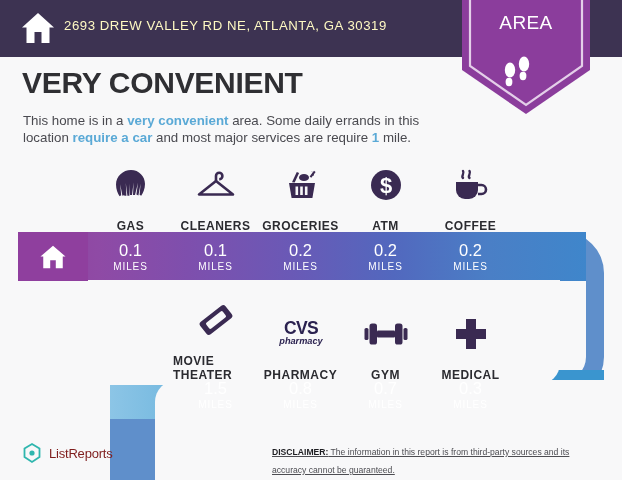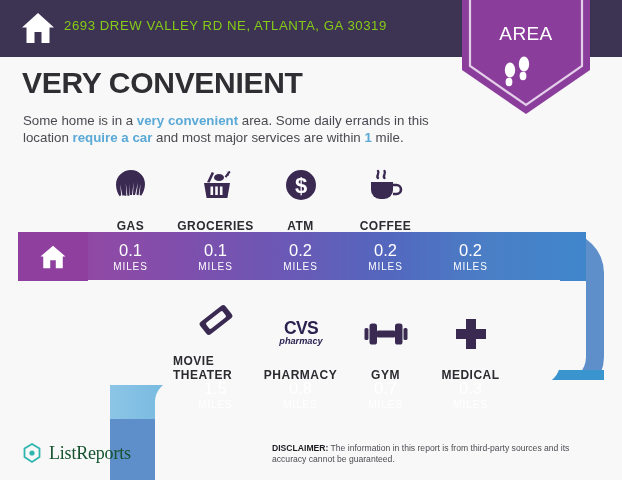--- a/index.html
+++ b/index.html
@@ -8,26 +8,26 @@
     background:#f7f7f8;
     font-family:"Liberation Sans","DejaVu Sans",sans-serif;
     position:relative;
   }
   #page{position:absolute;inset:0;background:#f8f8f9;overflow:hidden;}
 
   
   .header{position:absolute;left:0;top:0;width:622px;height:57px;background:#3d3352;}
   .header-home{position:absolute;left:20px;top:11px;width:36px;height:34px;}
   .addr{position:absolute;left:64px;top:18px;font-size:13.2px;letter-spacing:.55px;
-        color:#84cc16;font-weight:400;white-space:nowrap;}
+        color:#fef9c3;font-weight:400;white-space:nowrap;}
 
   
   .badge{position:absolute;left:462px;top:-2px;width:128px;height:118px;}
   .badge svg{display:block;}
-  .badge-text{position:absolute;left:0;top:25px;width:128px;text-align:center;
+  .badge-text{position:absolute;left:0;top:14px;width:128px;text-align:center;
       color:#fff;font-size:19px;line-height:21px;font-weight:400;letter-spacing:.4px;}
 
   
   .title{position:absolute;left:22px;top:66px;font-size:30px;font-weight:bold;
          color:#2f2f33;letter-spacing:-0.3px;}
   .desc{position:absolute;left:23px;top:112px;width:420px;font-size:13.3px;
         line-height:17px;color:#4a4a50;}
   .hl{color:#5aa9d6;font-weight:bold;}
 
   
@@ -45,23 +45,23 @@
       display:flex;align-items:center;justify-content:center;border-radius:0;}
 
   
   .irow{position:absolute;display:flex;}
   .icell{display:flex;flex-direction:column;align-items:center;justify-content:flex-end;}
   .ilabel{font-size:12px;font-weight:bold;letter-spacing:.5px;color:#2b2b30;margin-top:14px;}
   .iart{height:40px;display:flex;align-items:center;justify-content:center;}
 
   
   .logo{position:absolute;left:22px;top:442px;display:flex;align-items:center;gap:7px;}
-  .logo-text{font-size:18px;color:#14532d;letter-spacing:-.2px;font-family:Liberation Serif, serif;}
+  .logo-text{font-size:13px;color:#7f1d1d;letter-spacing:-.2px;}
   .disc{position:absolute;left:272px;top:443px;width:318px;font-size:8.6px;
-        line-height:11px;color:#4d4d52;}
+        line-height:18px;color:#4d4d52;text-decoration:underline;}
   .disc b{color:#1d1d21;}
 </style>
 </head>
 <body>
 
 <div id="page">
 
   <div class="header">
     <div class="header-home">
       <svg viewBox="0 0 36 34" width="36" height="34">
@@ -81,31 +81,40 @@
         <ellipse cx="62" cy="66" rx="5.2" ry="7.4"></ellipse>
         <ellipse cx="61" cy="78" rx="3.4" ry="4.2"></ellipse>
       </g>
     </svg>
     <div class="badge-text">
       <div>AREA</div>
     </div>
   </div>
 
   <div class="title">VERY CONVENIENT</div>
-  <div class="desc"><span>Some home is in a </span><span class="hl">very convenient</span><span> area. Some daily errands in this location </span><span class="hl">require a car</span><span> and most major services are within </span><span class="hl">1</span><span> mile.</span></div>
+  <div class="desc"><span>This home is in a </span><span class="hl">very convenient</span><span> area. Some daily errands in this location </span><span class="hl">require a car</span><span> and most major services are require </span><span class="hl">1</span><span> mile.</span></div>
 
   <div class="irow" id="row1-icons" style="left:88px;top:165px;">
 
   <div class="icell" style="width: 85px;">
         <div class="iart">
           <svg width="34" height="34" viewBox="0 0 34 34">
             <path fill="#3a2a52" d="M17 2c8 0 14 6.4 14 14 0 5-2 9-3.8 11.8l-1.6-1 1-11-2.2 11.6-2-.8 1.6-11.8-3 12.2h-2l.6-12.6-1.6 12.6h-2L16 15.4 15.4 27.8h-2L11.8 15.2l.6 12.6h-2L8.8 15.2l1.6 11.8-2 .8L6.2 16.2l1 11-1.6 1C3.8 25.4 2 21.4 2 16.4 2 8.4 9 2 17 2z"></path>
           </svg>
         </div>
         <div class="ilabel">GAS</div>
+      </div>
+      <div class="icell" style="width: 85px;">
+        <div class="iart">
+          <svg width="40" height="32" viewBox="0 0 40 32">
+            <path fill="none" stroke="#3a2a52" stroke-width="2.6" stroke-linejoin="round" d="M20 12c0-3 0-5 0-5a3.2 3.2 0 1 1 3.2 3.2"></path>
+            <path fill="none" stroke="#3a2a52" stroke-width="2.6" stroke-linejoin="round" d="M20 12 L3 25.5 h34 Z"></path>
+          </svg>
+        </div>
+        <div class="ilabel">CLEANERS</div>
       </div>
       <div class="icell" style="width: 85px;">
         <div class="iart">
           <svg width="36" height="34" viewBox="0 0 36 34">
             <g fill="#3a2a52">
               <path d="M6 15h26l-2.6 15H8.6Z"></path>
               <rect x="12.5" y="18.5" width="2.6" height="8.5" fill="#f8f8f9"></rect>
               <rect x="17.2" y="18.5" width="2.6" height="8.5" fill="#f8f8f9"></rect>
               <rect x="21.9" y="18.5" width="2.6" height="8.5" fill="#f8f8f9"></rect>
               <path d="M9 14.2 13.8 4l2.3 1.1-4.4 9.4Z"></path>

